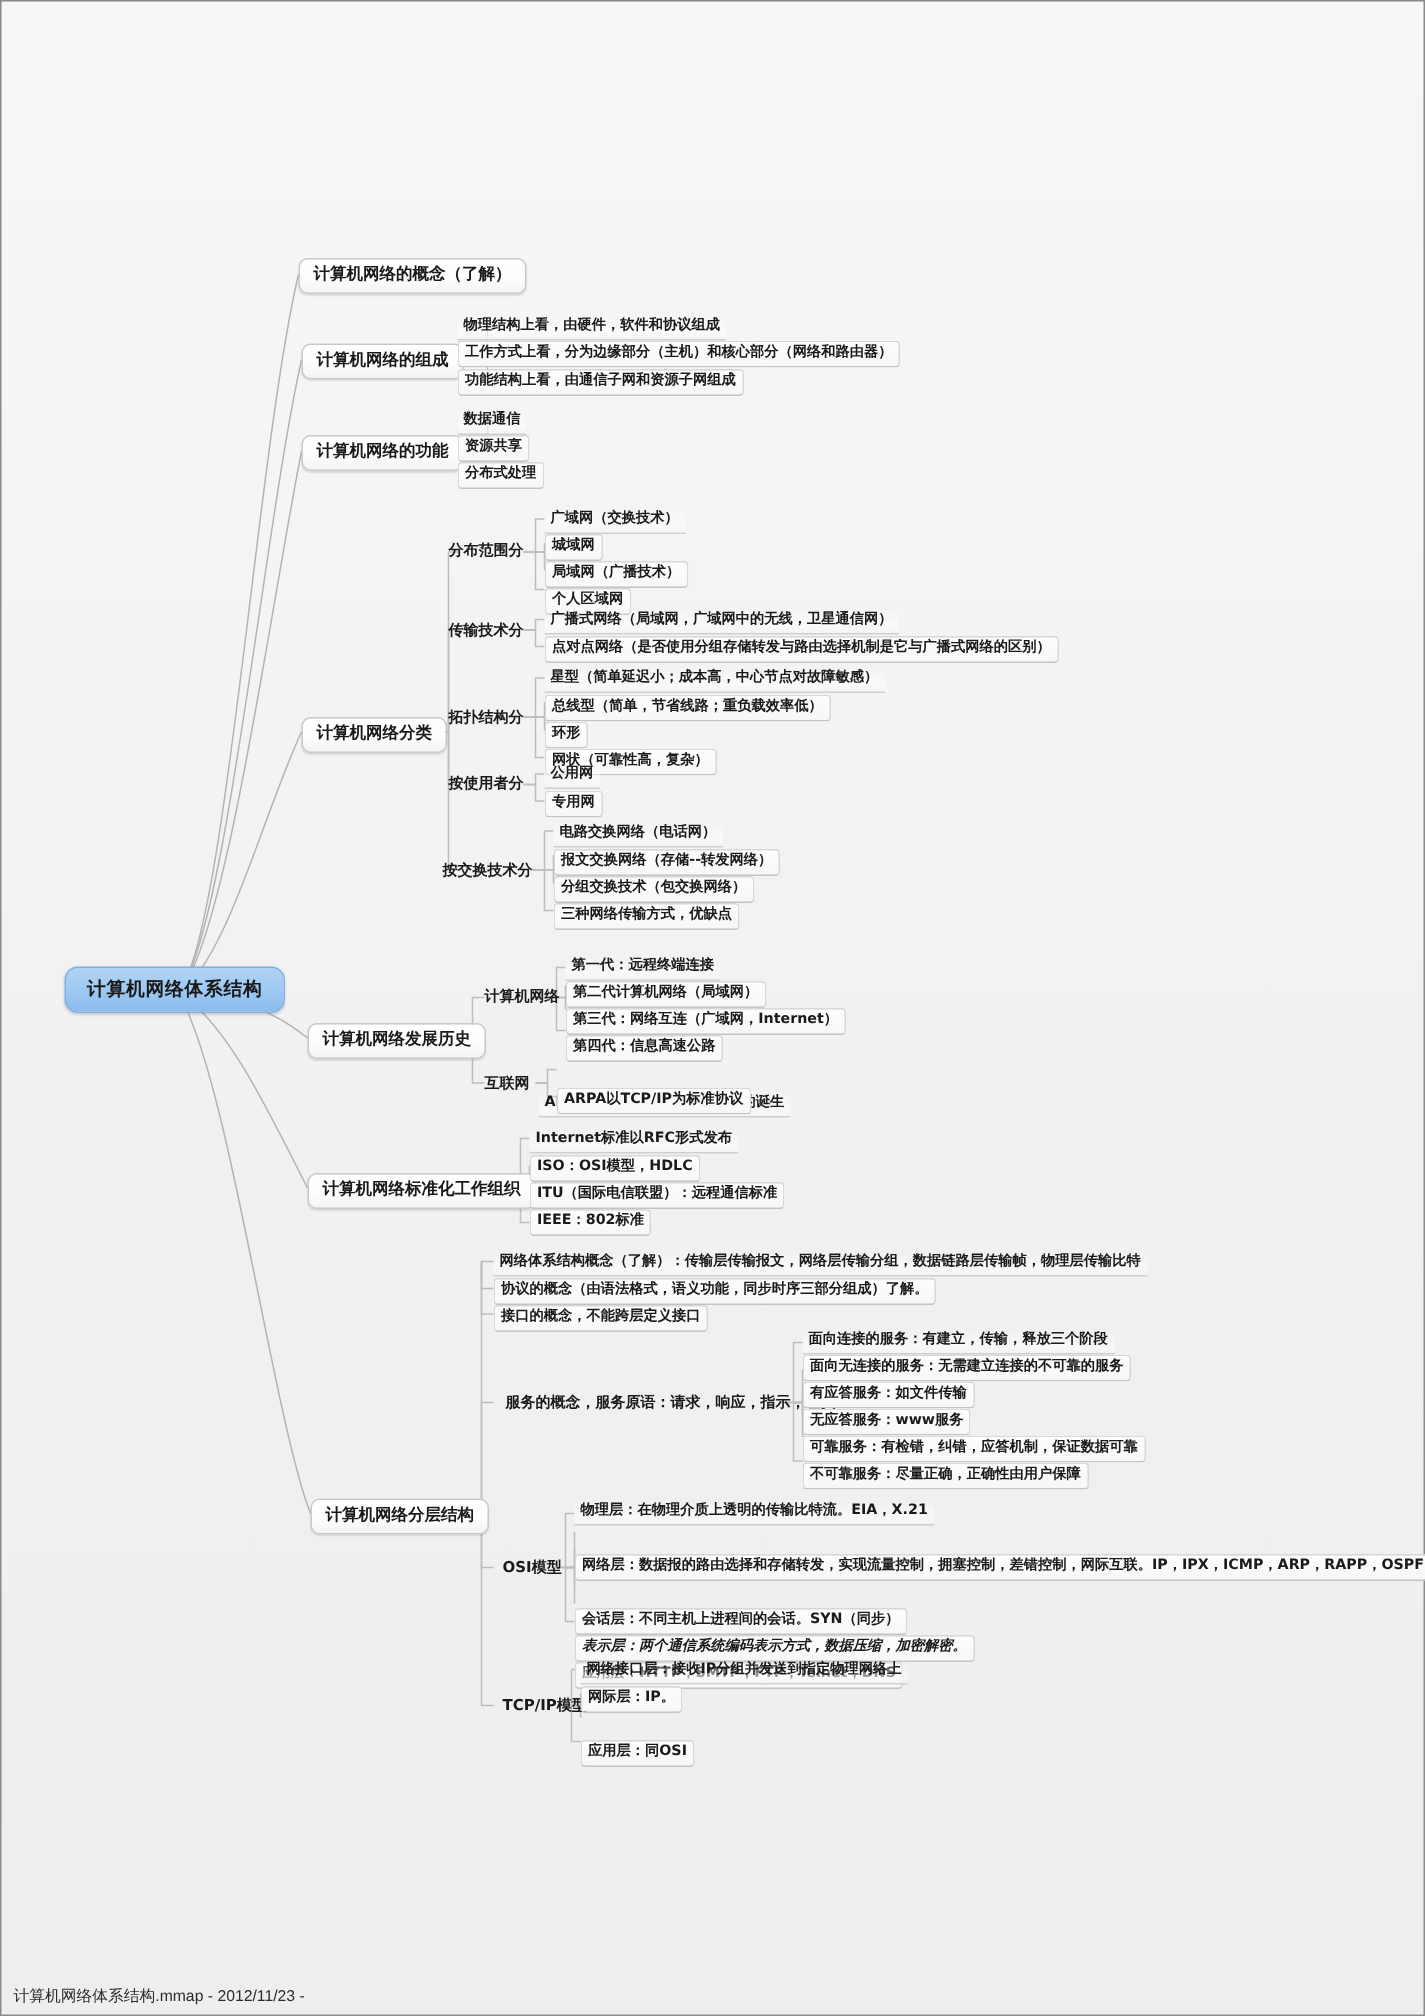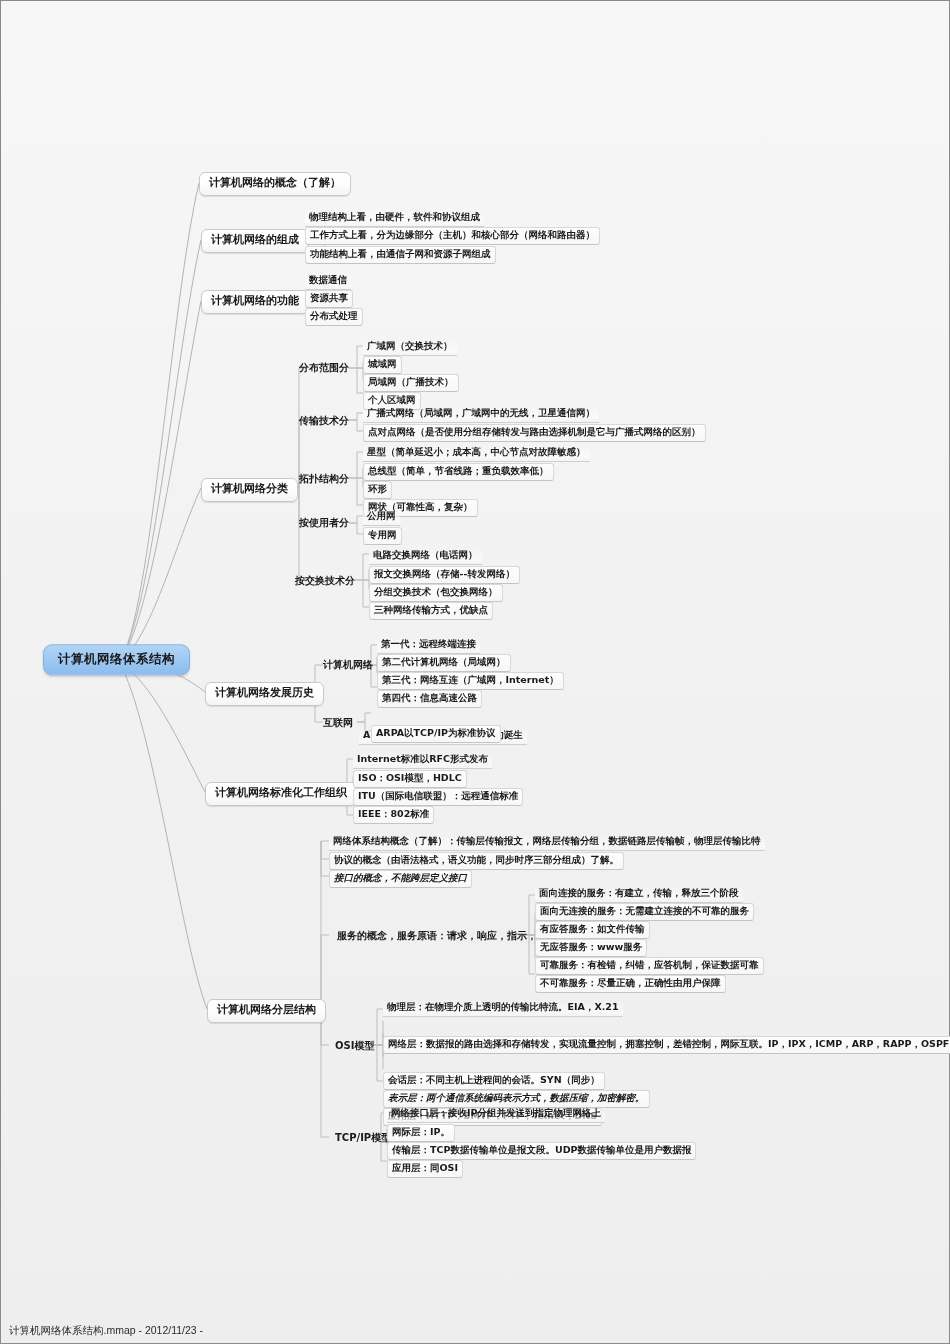--- a/index.html
+++ b/index.html
@@ -229,37 +229,36 @@
   <div class="node topic" style="left:204px;top:781px;">计算机网络标准化工作组织</div>
   <div class="node leaf" style="left:352px;top:751px;">Internet标准以RFC形式发布</div>
   <div class="node leaf framed" style="left:352px;top:769px;">ISO：OSI模型，HDLC</div>
   <div class="node leaf framed" style="left:352px;top:787px;">ITU（国际电信联盟）：远程通信标准</div>
   <div class="node leaf framed" style="left:352px;top:805px;">IEEE：802标准</div>
 
   <div class="node topic" style="left:206px;top:998px;">计算机网络分层结构</div>
 
   <div class="node leaf framed" style="left:328px;top:851px;">协议的概念（由语法格式，语义功能，同步时序三部分组成）了解。</div>
   <div class="node leaf" style="left:328px;top:833px;">网络体系结构概念（了解）：传输层传输报文，网络层传输分组，数据链路层传输帧，物理层传输比特</div>
-  <div class="node leaf framed" style="left:328px;top:869px;font-style:italic;">接口的概念，不能跨层定义接口</div>
+  <div class="node leaf framed" style="left:328px;top:869px;">接口的概念，不能跨层定义接口</div>
 
   <div class="node cat" style="left:334px;top:928px;">服务的概念，服务原语：请求，响应，指示，证实</div>
   <div class="node leaf" style="left:534px;top:885px;">面向连接的服务：有建立，传输，释放三个阶段</div>
   <div class="node leaf framed" style="left:534px;top:902px;">面向无连接的服务：无需建立连接的不可靠的服务</div>
   <div class="node leaf framed" style="left:534px;top:920px;">有应答服务：如文件传输</div>
   <div class="node leaf framed" style="left:534px;top:938px;">无应答服务：www服务</div>
   <div class="node leaf framed" style="left:534px;top:956px;">可靠服务：有检错，纠错，应答机制，保证数据可靠</div>
   <div class="node leaf framed" style="left:534px;top:974px;">不可靠服务：尽量正确，正确性由用户保障</div>
 
   <div class="node cat" style="left:332px;top:1038px;">OSI模型</div>
   <div class="node leaf" style="left:382px;top:999px;">物理层：在物理介质上透明的传输比特流。EIA，X.21</div>
   <div class="node leaf framed" style="left:382px;top:1035px;">网络层：数据报的路由选择和存储转发，实现流量控制，拥塞控制，差错控制，网际互联。IP，IPX，ICMP，ARP，RAPP，OSPF</div>
   <div class="node leaf framed" style="left:382px;top:1071px;">会话层：不同主机上进程间的会话。SYN（同步）</div>
   <div class="node leaf framed" style="left:382px;top:1089px;font-style:italic;">表示层：两个通信系统编码表示方式，数据压缩，加密解密。</div>
   <div class="node leaf framed" style="left:382px;top:1107px;">应用层：HTTP，SMTP，FTP，Telnet，DNS</div>
 
   <div class="node cat" style="left:332px;top:1130px;">TCP/IP模型</div>
   <div class="node leaf" style="left:386px;top:1105px;">网络接口层：接收IP分组并发送到指定物理网络上</div>
   <div class="node leaf framed" style="left:386px;top:1123px;">网际层：IP。</div>
-  <div class="node leaf framed" style="left:386px;top:1141px;">传输层：TCP数据传输单位是报文段。UDP数据传输单位是用户数据报</div>
   <div class="node leaf framed" style="left:386px;top:1159px;">应用层：同OSI</div>
 
   <div id="footer">计算机网络体系结构.mmap - 2012/11/23 -</div>
 </div>
 
 </body></html>

